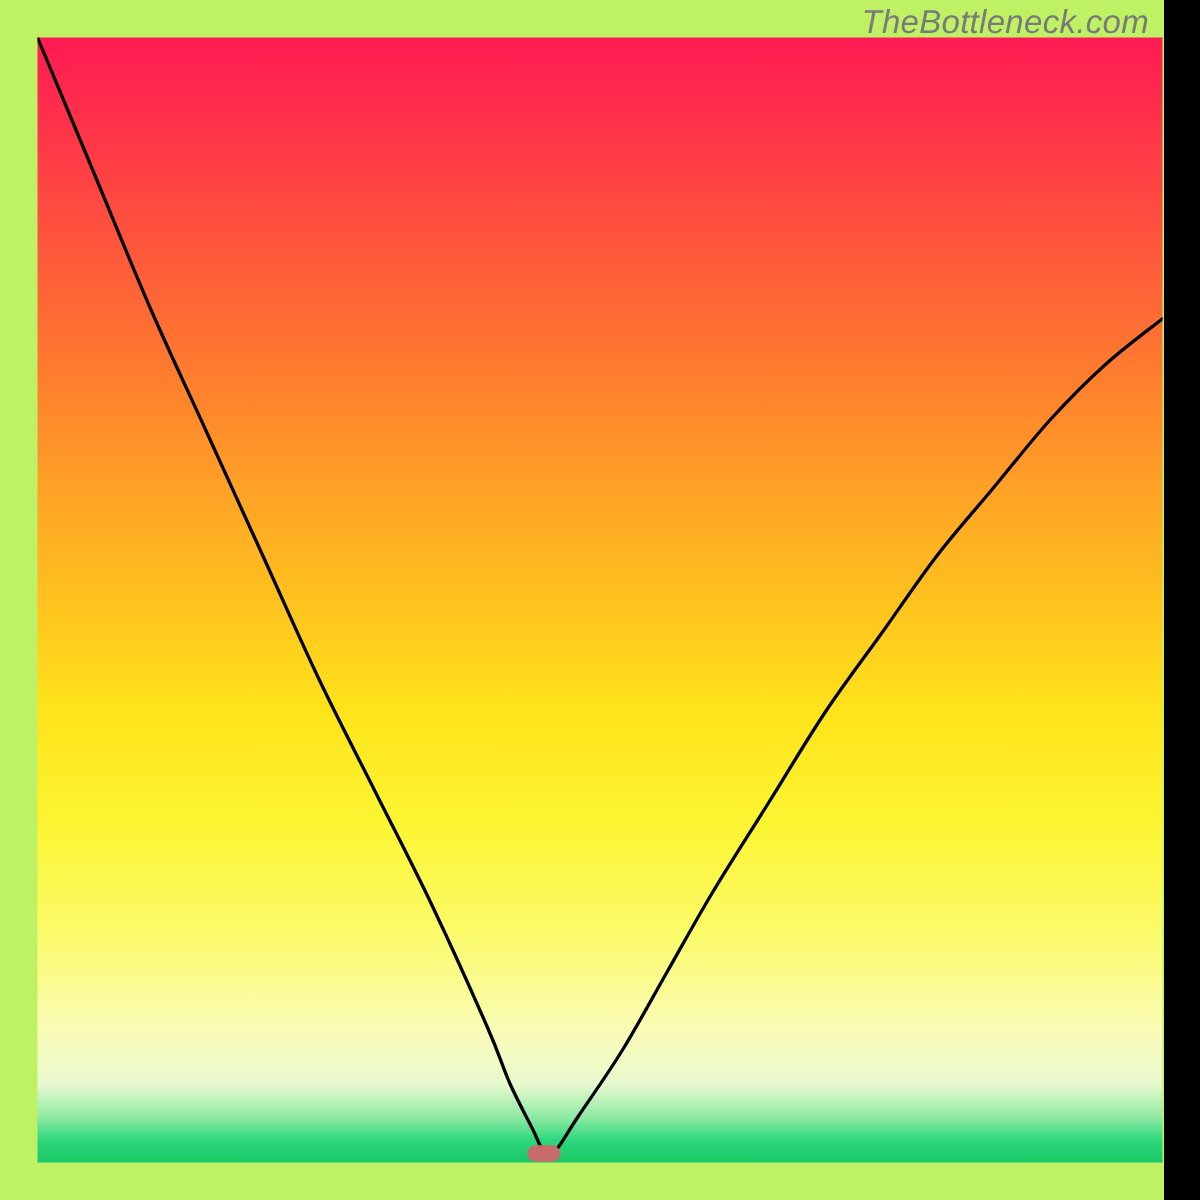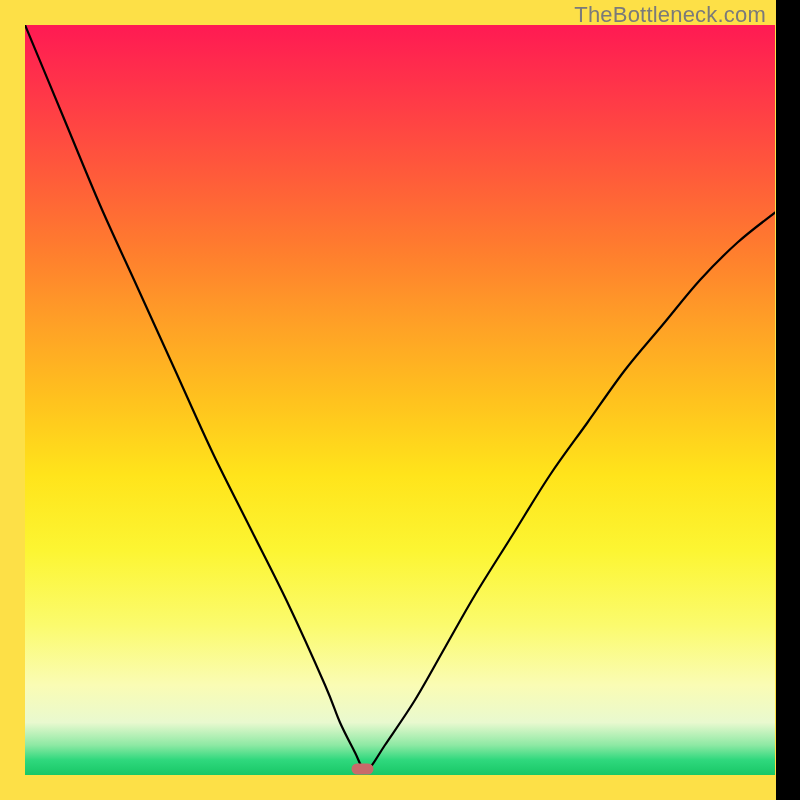--- a/index.html
+++ b/index.html
@@ -8,21 +8,22 @@
     width: 800px;
     height: 800px;
     overflow: hidden;
     background: #000;
     font-family: Arial, Helvetica, sans-serif;
   }
   .frame {
     position: relative;
     width: 776px;
     height: 800px;
-    background: #fde047;
+    background: #bef264;
+    font-style: italic;
   }
   .plot-area {
     position: absolute;
     left: 25px;
     top: 25px;
     width: 750px;
     height: 750px;
     background: linear-gradient(to bottom,
       #ff1a53 0%,
       #ff3a47 10%,

